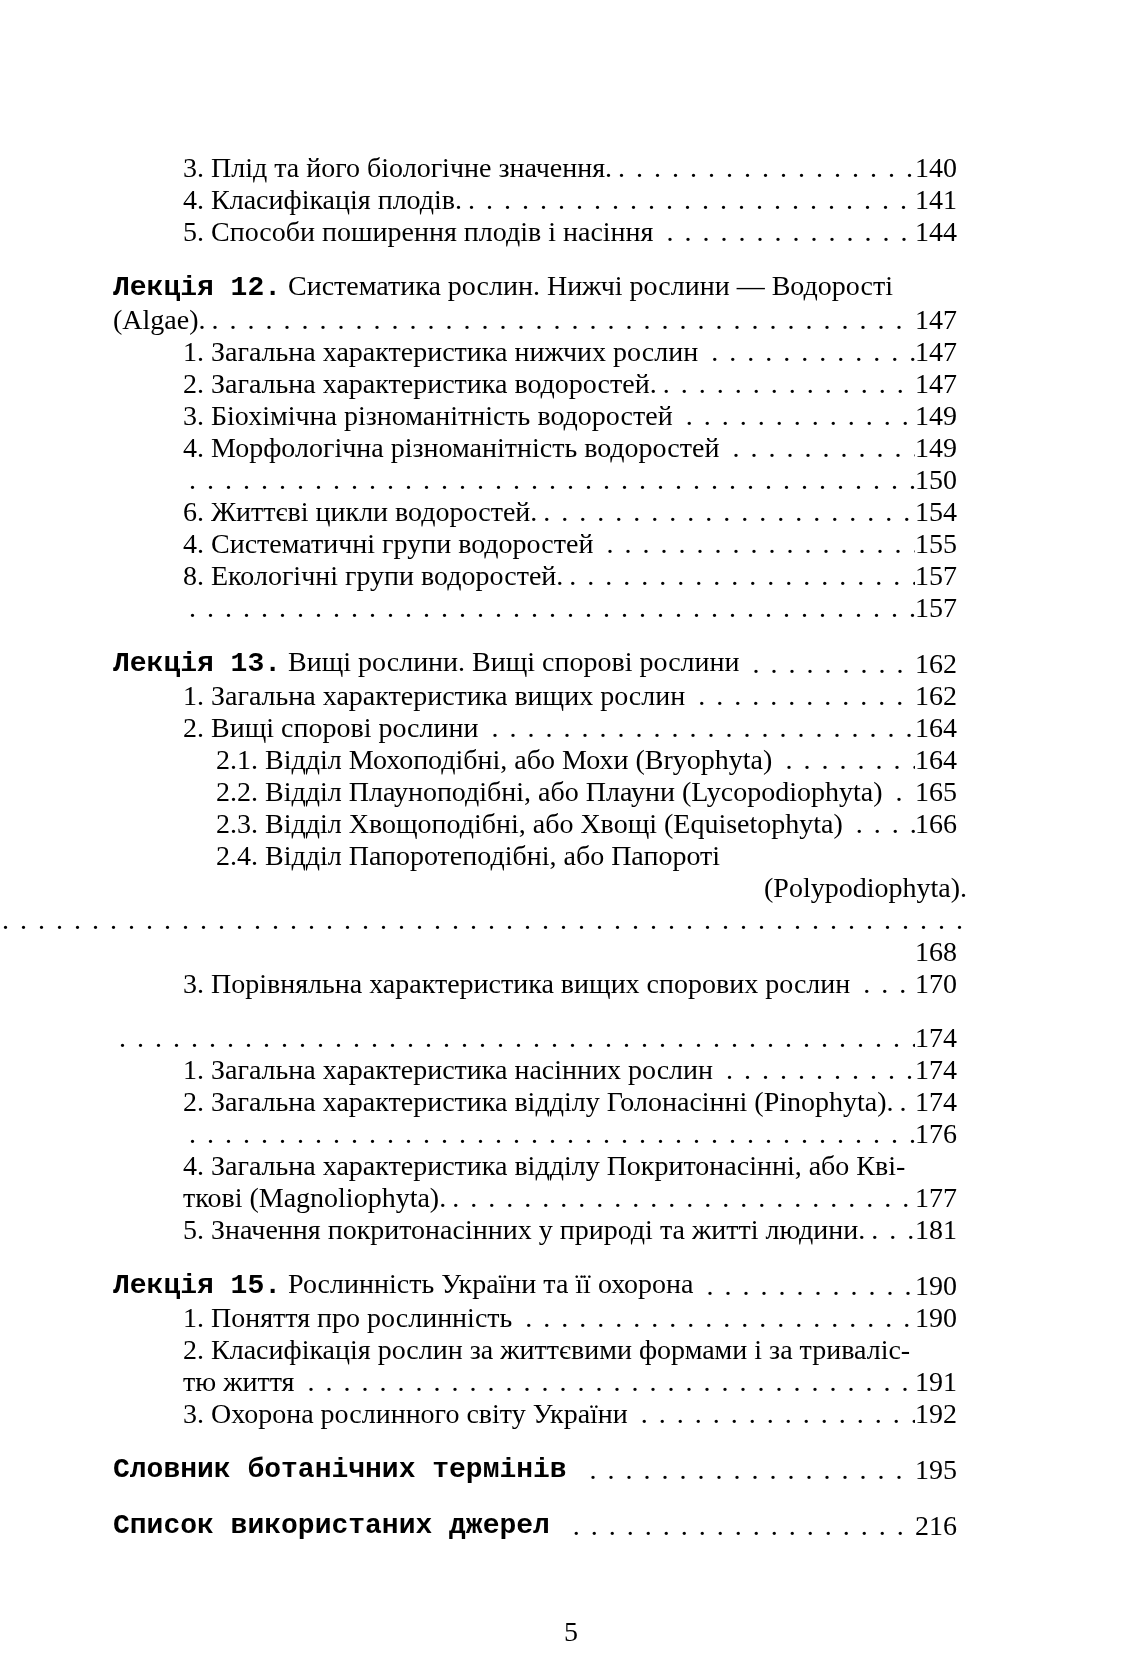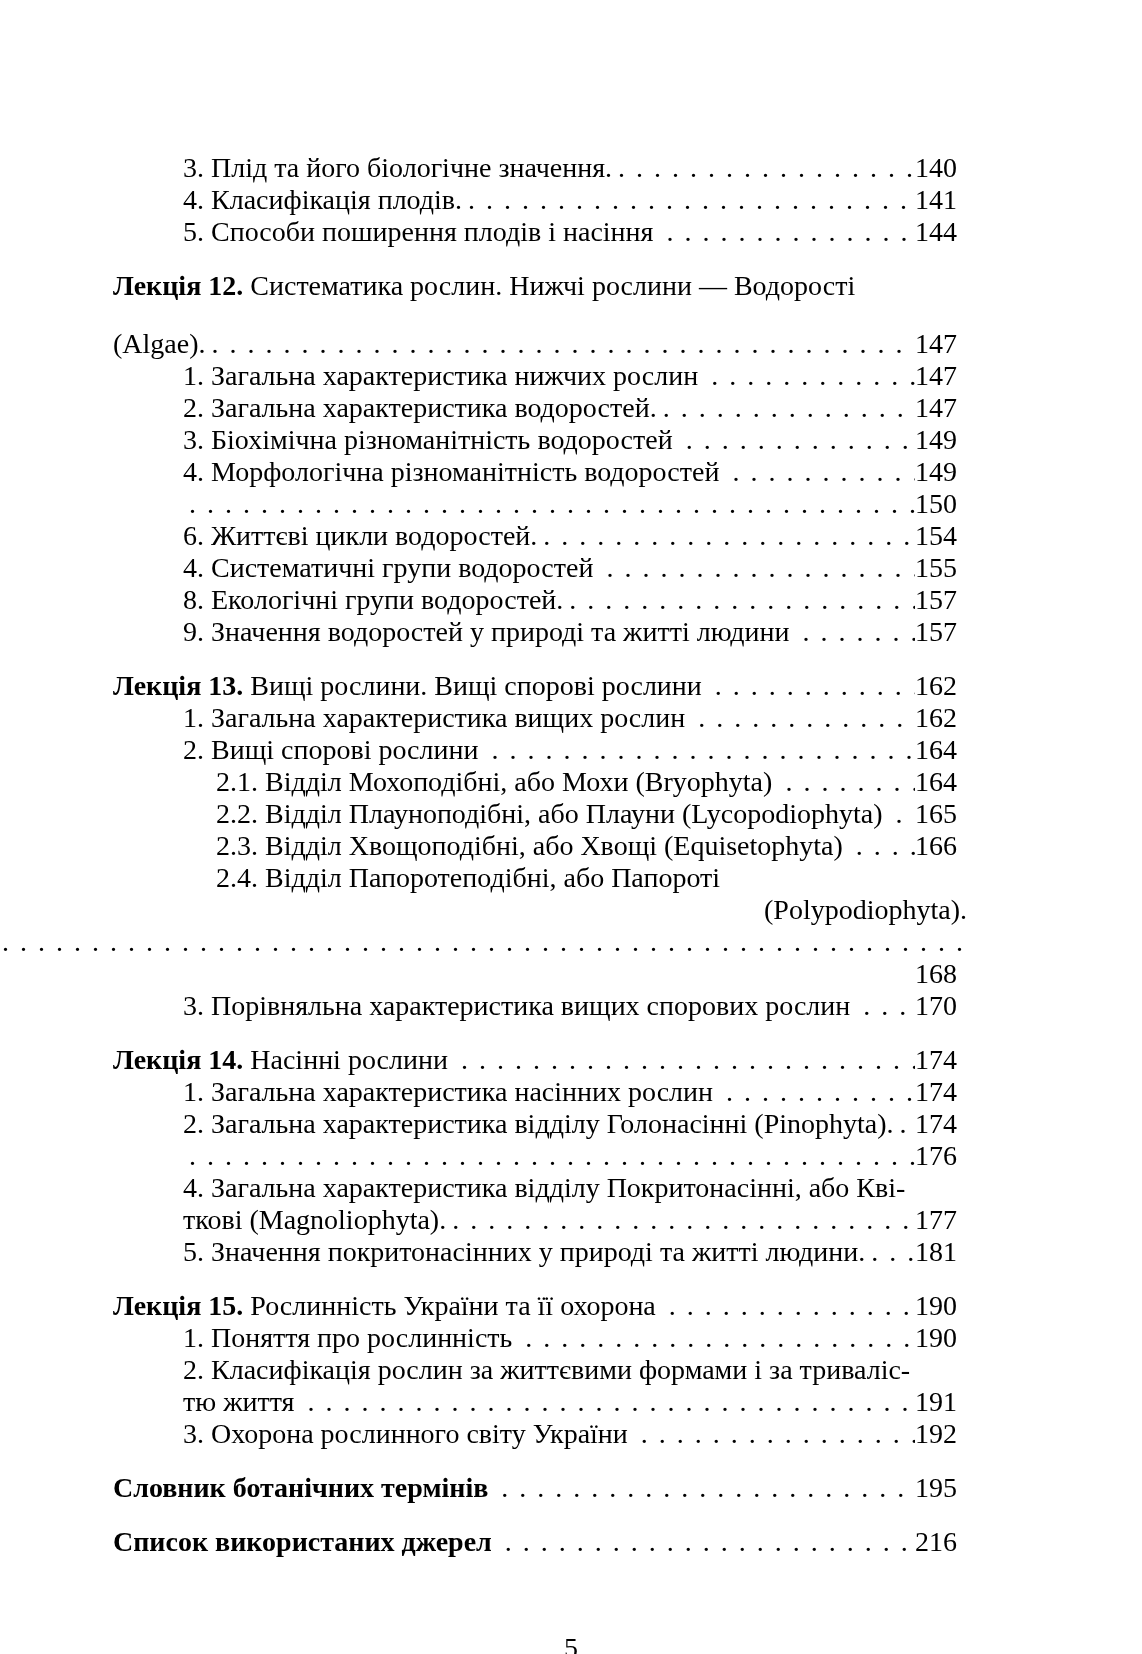--- a/index.html
+++ b/index.html
@@ -18,34 +18,34 @@
   .toc {
     padding: 152px 175px 0 113px; 
     font-size: 28px;
     line-height: 32px;
   }
   .toc-line {
     display: flex;
     align-items: flex-end;
   }
   .toc-line .t { white-space: pre; }
-  .toc-line .b { font-weight: bold; }
+  .toc-line .b { font-weight: bold; font-family: Liberation Mono, monospace; }
   .leader {
     flex: 1;
     overflow: hidden;
     white-space: nowrap;
     letter-spacing: 2px;
     padding: 0 2px 0 6px;
   }
   .pg {
     min-width: 52px;
     text-align: left;
     white-space: nowrap;
   }
-  .ind0  { padding-left: 0; margin-top: 26px; }
+  .ind0  { padding-left: 0; }
   .ind1  { padding-left: 70px; }
   .ind2  { padding-left: 103px; }
   .ind2c { padding-left: 94px; flex-direction: column; }
   .gap   { margin-top: 22px; }
   .footer {
     margin-top: 74px;
     width: 1142px;
     text-align: center;
     font-size: 28px;
     line-height: 32px;
@@ -112,21 +112,20 @@
         <span class="t"><span>4. Систематичні групи водоростей </span></span>
         <span class="leader">. . . . . . . . . . . . . . . . . . . . . . . . . . . . . . . . . . . . . . . . . . . . . . . . . . . . . . . . . . . . . . . . . . . . . . . . . . . . . . . . . . . . . . . . . . . . . . . . . . . . . . . . . . . . . . . . . . . . . . . . </span>
         <span class="pg">155</span>
       </div>
       <div class="toc-line ind1">
         <span class="t"><span>8. Екологічні групи водоростей.</span></span>
         <span class="leader">. . . . . . . . . . . . . . . . . . . . . . . . . . . . . . . . . . . . . . . . . . . . . . . . . . . . . . . . . . . . . . . . . . . . . . . . . . . . . . . . . . . . . . . . . . . . . . . . . . . . . . . . . . . . . . . . . . . . . . . . </span>
         <span class="pg">157</span>
       </div>
       <div class="toc-line ind1">
-        <span class="t"><span>9. Значення водоростей у природі та житті людини </span></span>
         <span class="leader">. . . . . . . . . . . . . . . . . . . . . . . . . . . . . . . . . . . . . . . . . . . . . . . . . . . . . . . . . . . . . . . . . . . . . . . . . . . . . . . . . . . . . . . . . . . . . . . . . . . . . . . . . . . . . . . . . . . . . . . . </span>
         <span class="pg">157</span>
       </div>
       <div class="toc-line ind0 gap">
         <span class="t"><span class="b">Лекція 13.</span><span> Вищі рослини. Вищі спорові рослини </span></span>
         <span class="leader">. . . . . . . . . . . . . . . . . . . . . . . . . . . . . . . . . . . . . . . . . . . . . . . . . . . . . . . . . . . . . . . . . . . . . . . . . . . . . . . . . . . . . . . . . . . . . . . . . . . . . . . . . . . . . . . . . . . . . . . . </span>
         <span class="pg">162</span>
       </div>
       <div class="toc-line ind1">
         <span class="t"><span>1. Загальна характеристика вищих рослин </span></span>
@@ -160,21 +159,20 @@
         <span class="t"><span>(Polypodiophyta).</span></span>
         <span class="leader">. . . . . . . . . . . . . . . . . . . . . . . . . . . . . . . . . . . . . . . . . . . . . . . . . . . . . . . . . . . . . . . . . . . . . . . . . . . . . . . . . . . . . . . . . . . . . . . . . . . . . . . . . . . . . . . . . . . . . . . . </span>
         <span class="pg">168</span>
       </div>
       <div class="toc-line ind1">
         <span class="t"><span>3. Порівняльна характеристика вищих спорових рослин </span></span>
         <span class="leader">. . . . . . . . . . . . . . . . . . . . . . . . . . . . . . . . . . . . . . . . . . . . . . . . . . . . . . . . . . . . . . . . . . . . . . . . . . . . . . . . . . . . . . . . . . . . . . . . . . . . . . . . . . . . . . . . . . . . . . . . </span>
         <span class="pg">170</span>
       </div>
       <div class="toc-line ind0 gap">
-        <span class="t"><span class="b">Лекція 14.</span><span> Насінні рослини </span></span>
         <span class="leader">. . . . . . . . . . . . . . . . . . . . . . . . . . . . . . . . . . . . . . . . . . . . . . . . . . . . . . . . . . . . . . . . . . . . . . . . . . . . . . . . . . . . . . . . . . . . . . . . . . . . . . . . . . . . . . . . . . . . . . . . </span>
         <span class="pg">174</span>
       </div>
       <div class="toc-line ind1">
         <span class="t"><span>1. Загальна характеристика насінних рослин </span></span>
         <span class="leader">. . . . . . . . . . . . . . . . . . . . . . . . . . . . . . . . . . . . . . . . . . . . . . . . . . . . . . . . . . . . . . . . . . . . . . . . . . . . . . . . . . . . . . . . . . . . . . . . . . . . . . . . . . . . . . . . . . . . . . . . </span>
         <span class="pg">174</span>
       </div>
       <div class="toc-line ind1">
         <span class="t"><span>2. Загальна характеристика відділу Голонасінні (Pinophyta).</span></span>

